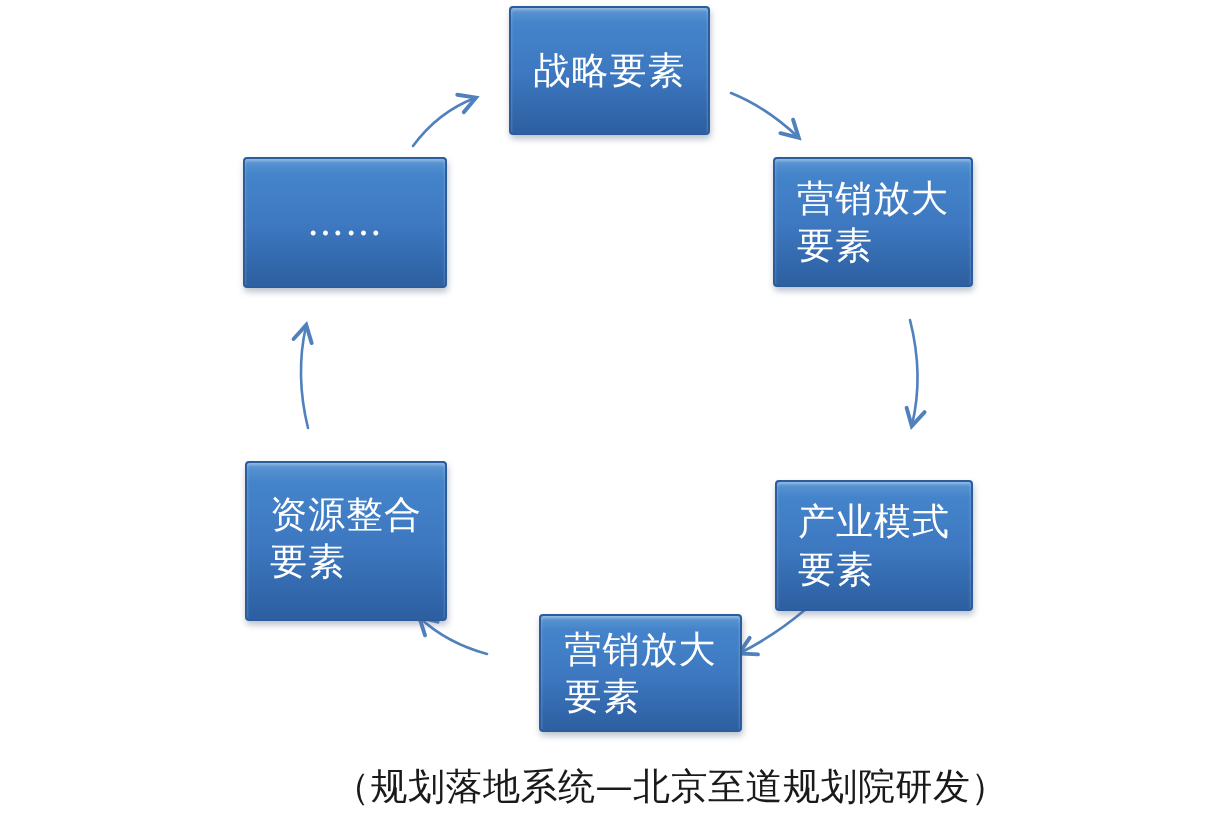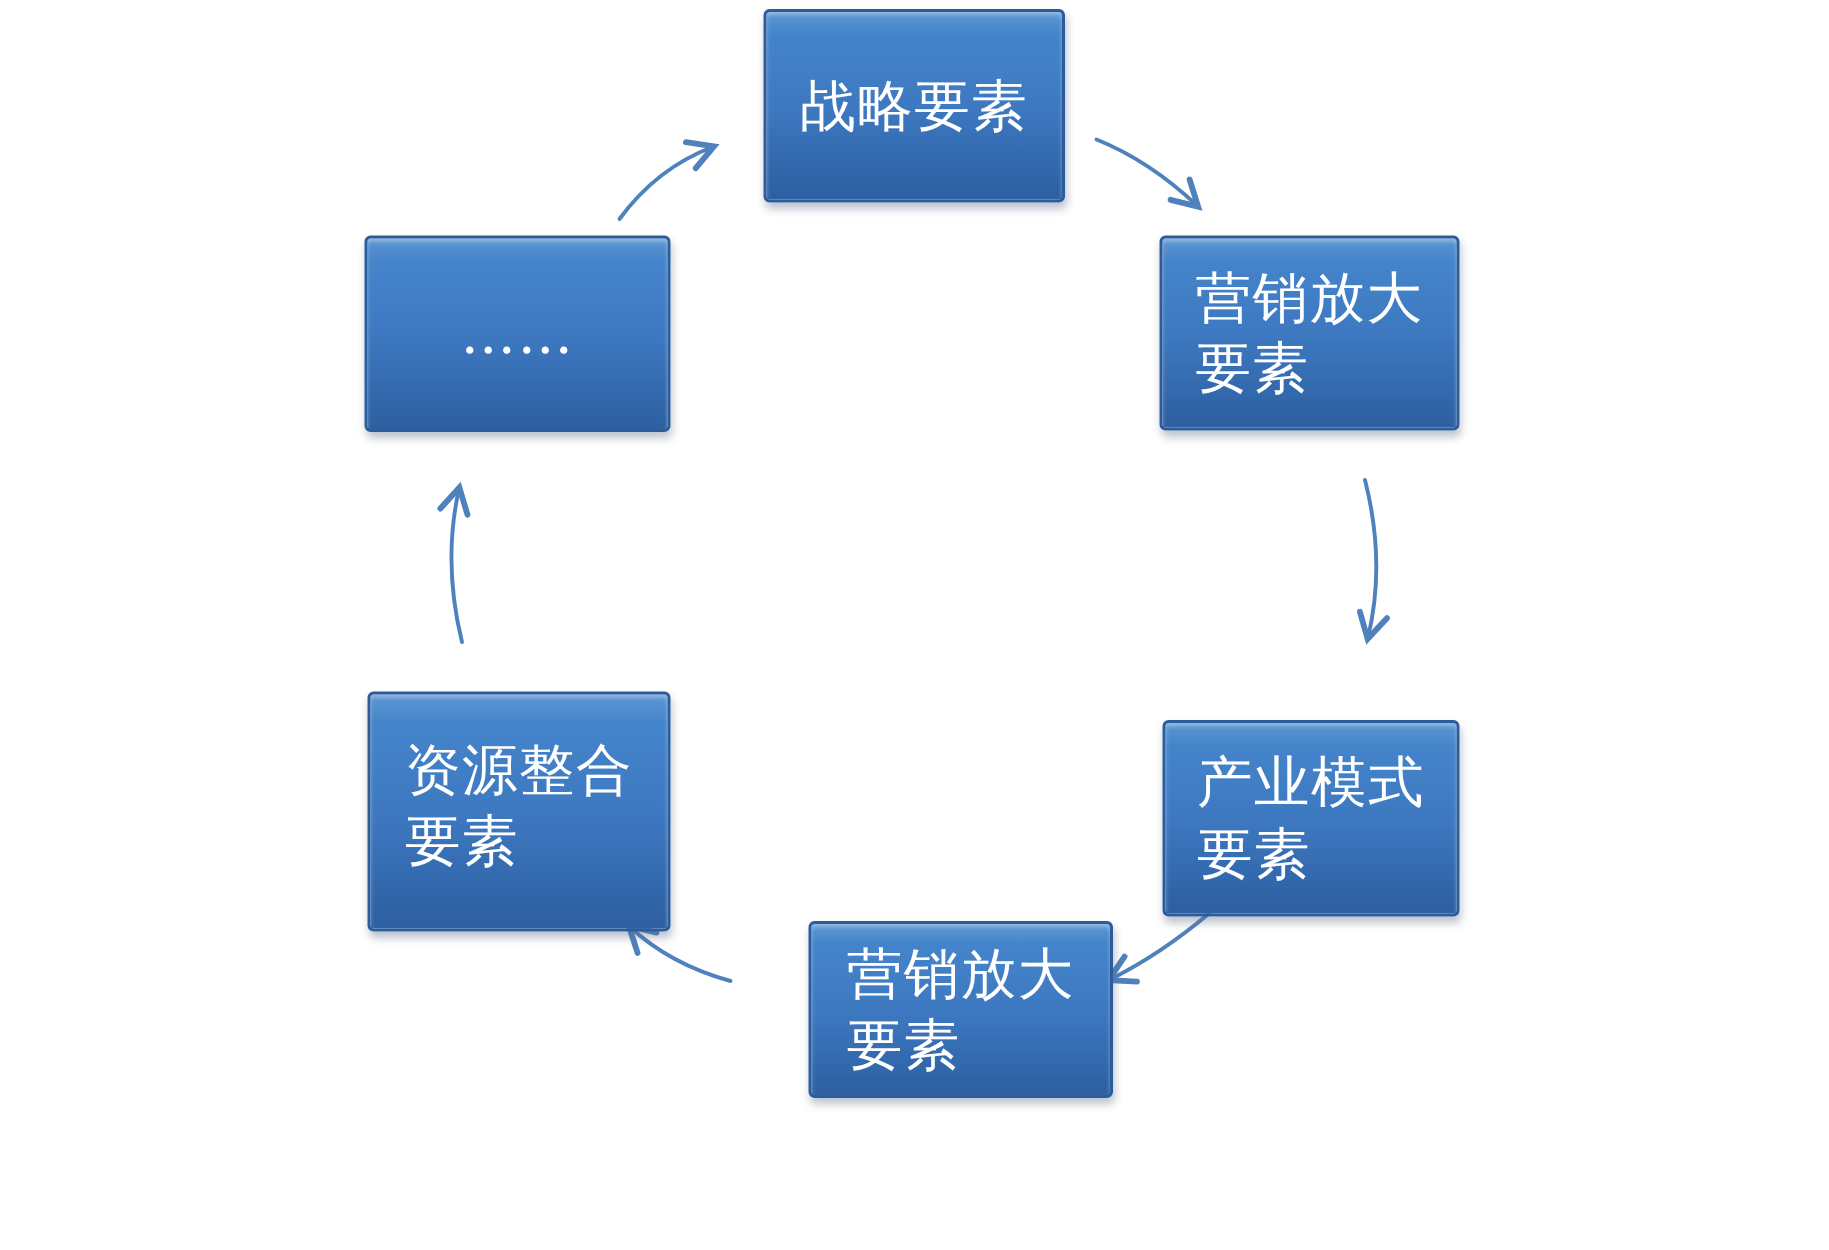--- a/index.html
+++ b/index.html
@@ -106,14 +106,15 @@
 要素</div>
 
   <div class="node" id="node-marketing-amplify">营销放大
 要素</div>
 
   <div class="node" id="node-resource-integration">资源整合
 要素</div>
 
   <div class="node" id="node-ellipsis">……</div>
 
+  <div class="caption">（规划落地系统—北京至道规划院研发）</div>
 
 </div>
 
 </body></html>

